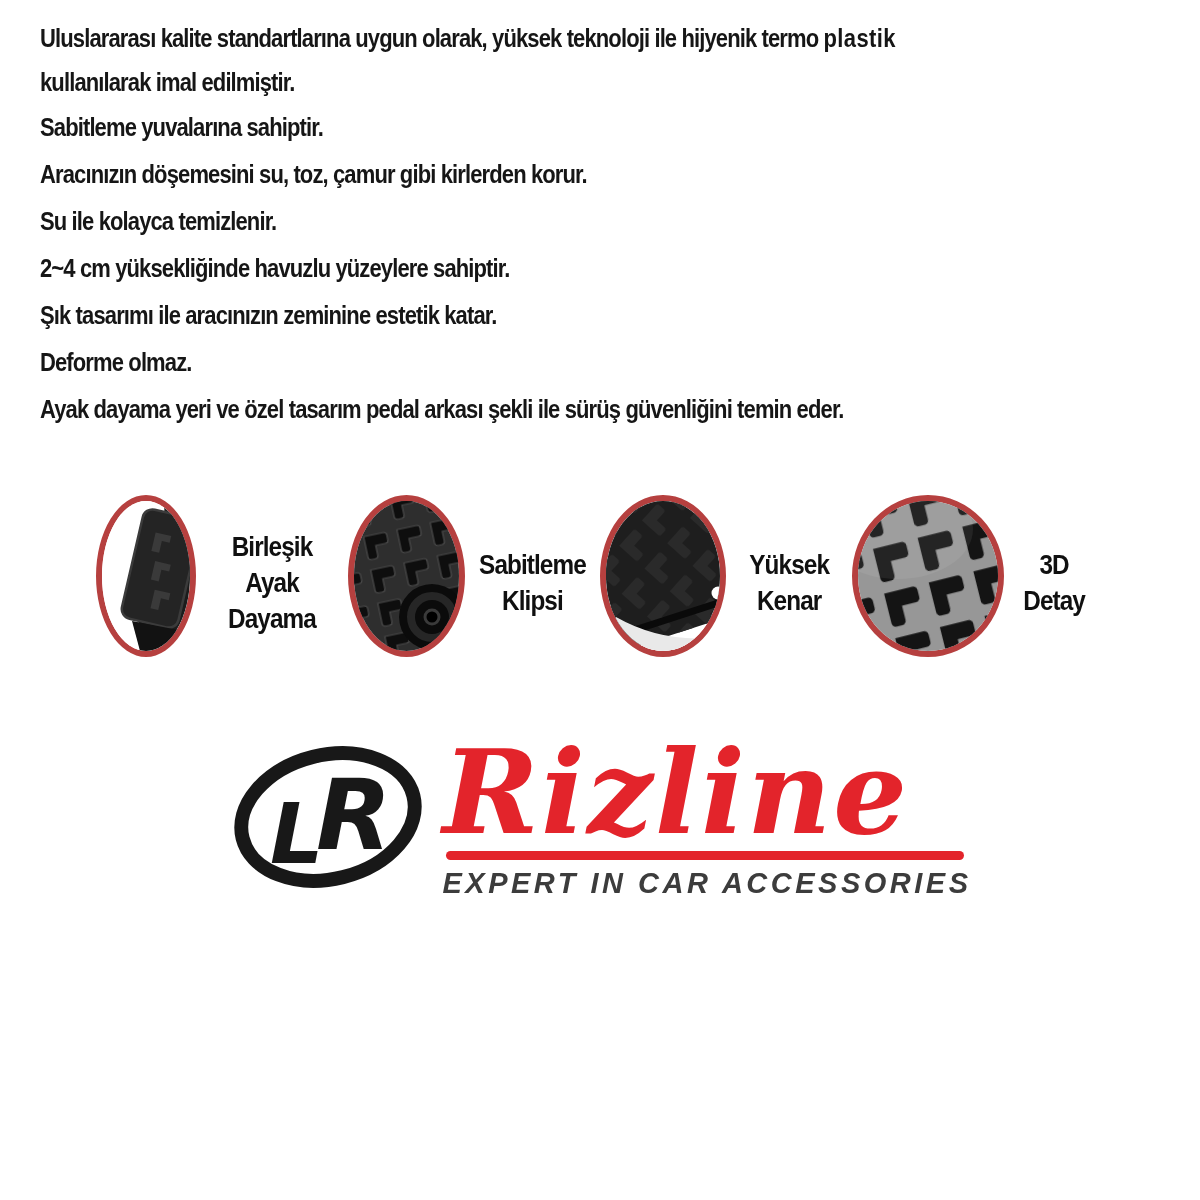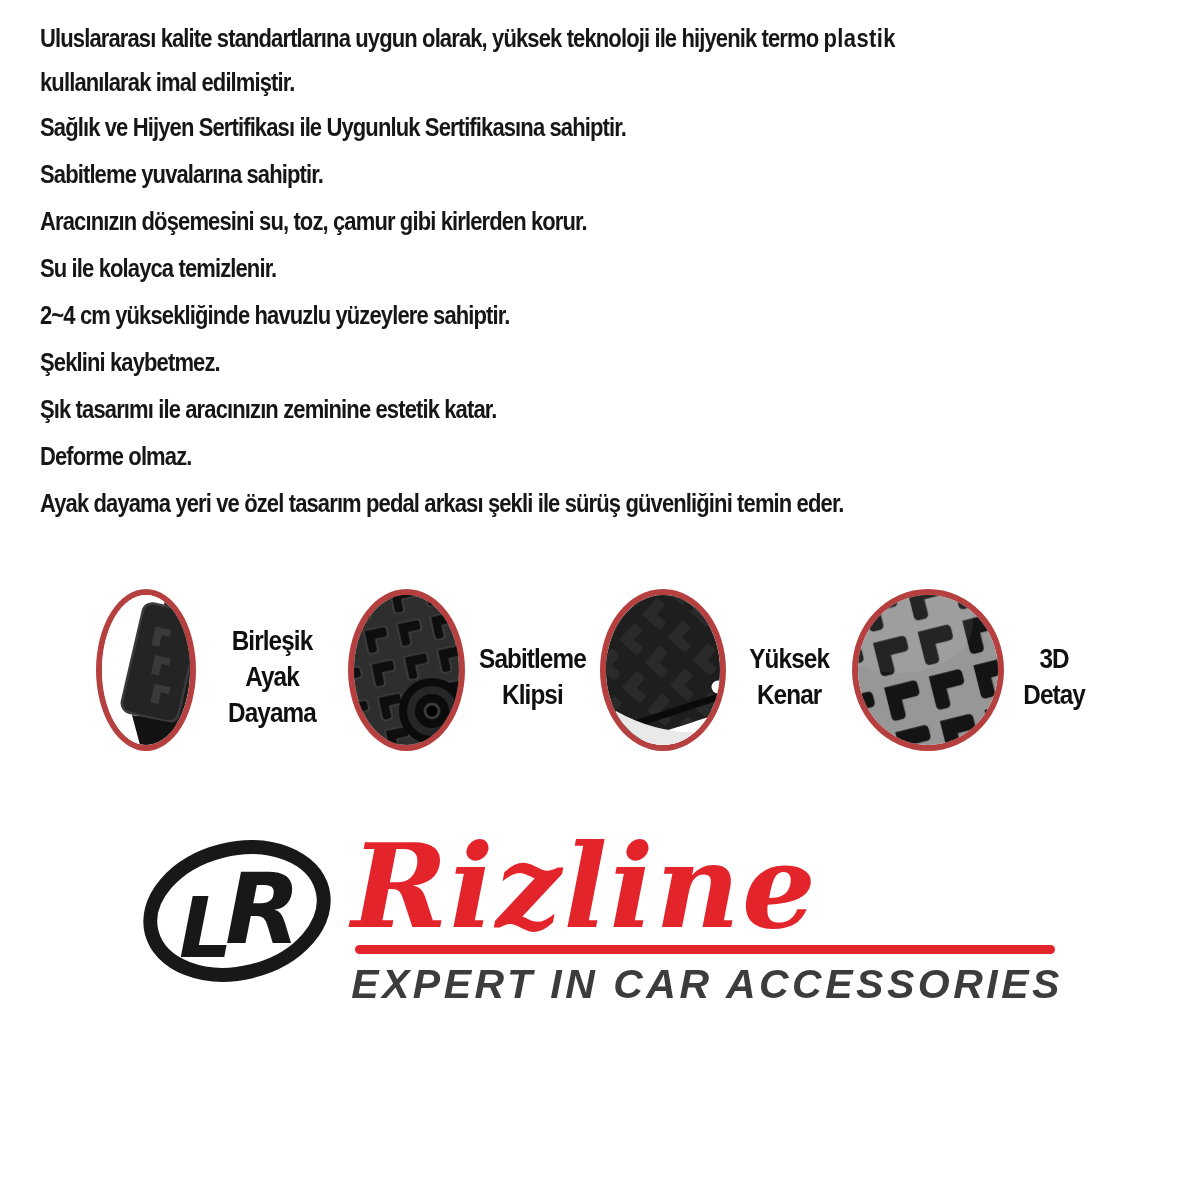--- a/index.html
+++ b/index.html
@@ -35,21 +35,21 @@
 
   
   .brand{margin-top:80px;display:flex;justify-content:center;align-items:flex-start;gap:14px;}
   .brand-text{display:flex;flex-direction:column;}
   .brand-name{
     font-family:"DejaVu Serif", serif;font-style:italic;font-weight:bold;
     font-size:116px;line-height:0.95;color:#e3242b;letter-spacing:2px;
   }
   .brand-swash{height:9px;background:#e3242b;border-radius:5px;margin:4px 8px 7px 4px;}
   .brand-tagline{
-    font-weight:bold;font-style:italic;font-size:41px;letter-spacing:3.5px;
+    font-weight:bold;font-style:italic;font-size:29px;letter-spacing:3.5px;
     color:#3c3c3c;white-space:nowrap;
   }
   .defs-holder{position:absolute;width:0;height:0;overflow:hidden;}
 </style>
 </head>
 <body>
 
 <svg class="defs-holder" aria-hidden="true">
   <defs>
     <pattern id="pDark" width="34" height="34" patternUnits="userSpaceOnUse" patternTransform="rotate(-12)">
@@ -71,36 +71,30 @@
     <div class="line">
       <span class="cond">
         <span>Uluslararası kalite standartlarına uygun olarak, yüksek teknoloji ile hijyenik termo</span><span class="alt">plastik</span>
       </span>
     </div>
     <div class="line">
       <span class="cond">kullanılarak imal edilmiştir.</span>
     </div>
   </div>
   <div class="line">
-      <span class="cond">Sağlık ve Hijyen Sertifikası ile Uygunluk Sertifikasına sahiptir.</span>
-    </div>
-  <div class="line">
       <span class="cond">Sabitleme yuvalarına sahiptir.</span>
     </div>
   <div class="line">
       <span class="cond">Aracınızın döşemesini su, toz, çamur gibi kirlerden korur.</span>
     </div>
   <div class="line">
       <span class="cond">Su ile kolayca temizlenir.</span>
     </div>
   <div class="line">
       <span class="cond">2~4 cm yüksekliğinde havuzlu yüzeylere sahiptir.</span>
-    </div>
-  <div class="line">
-      <span class="cond">Şeklini kaybetmez.</span>
     </div>
   <div class="line">
       <span class="cond">Şık tasarımı ile aracınızın zeminine estetik katar.</span>
     </div>
   <div class="line">
       <span class="cond">Deforme olmaz.</span>
     </div>
   <div class="line">
       <span class="cond">Ayak dayama yeri ve özel tasarım pedal arkası şekli ile sürüş güvenliğini temin eder.</span>
     </div>

